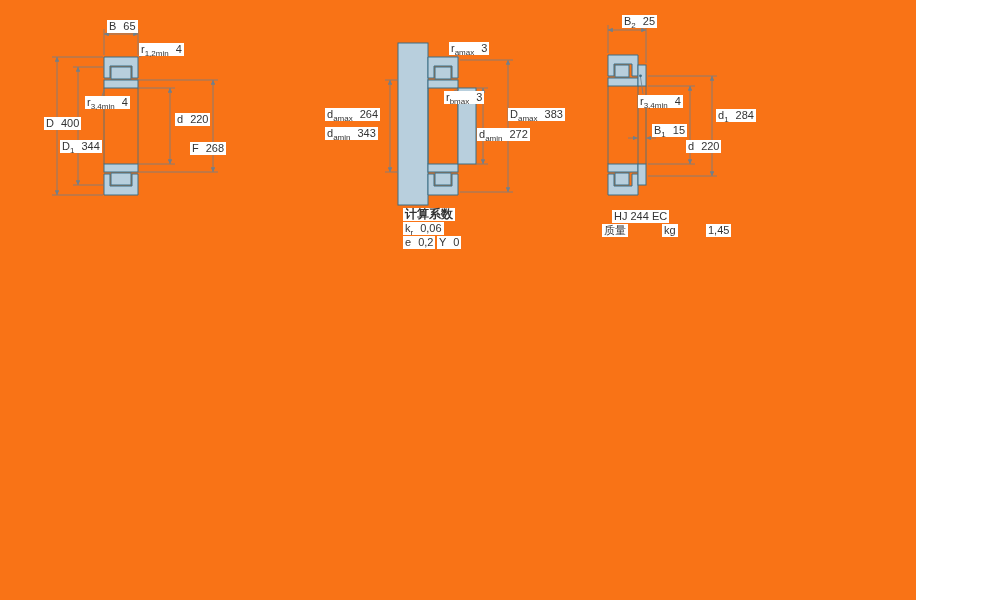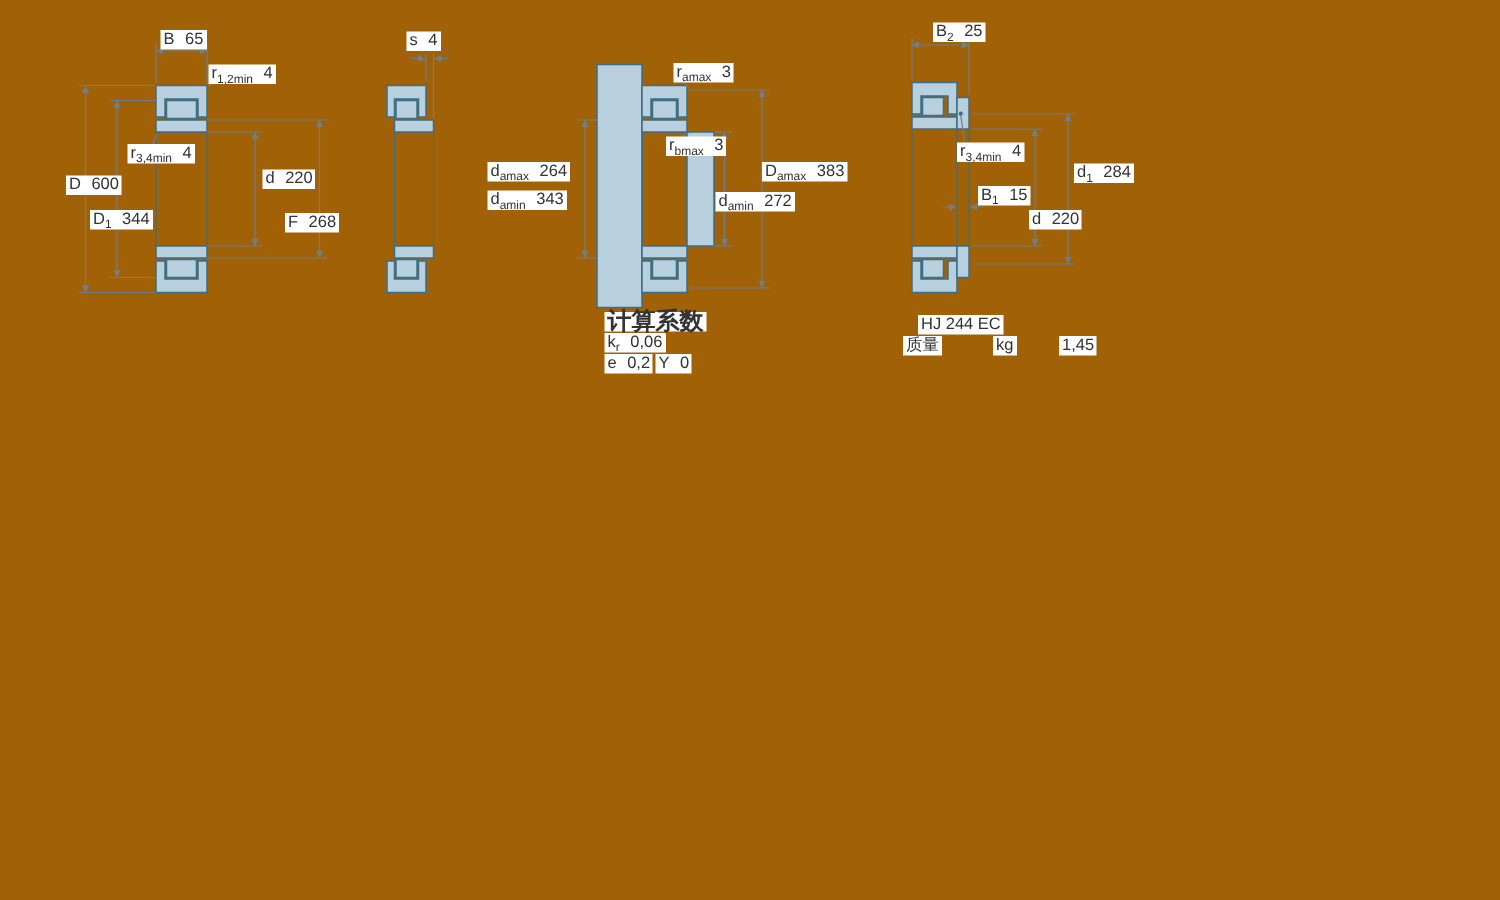--- a/index.html
+++ b/index.html
@@ -1,24 +1,24 @@
 <!DOCTYPE html>
 <html><head>
 <meta charset="utf-8">
 <style>
   html,body{margin:0;padding:0;background:#fff;}
-  .page{position:relative;width:1000px;height:600px;background:#a16207;overflow:hidden;
+  .page{position:relative;width:916px;height:600px;background:#f97316;overflow:hidden;
         font-family:"Liberation Sans",sans-serif;}
   .fig{position:absolute;}
   .fig svg{position:absolute;left:0;top:0;}
   .dim-label{position:absolute;white-space:nowrap;font-size:11px;line-height:13px;color:#333333;
              background:#ffffff;padding:0 2px;z-index:2;}
   .dim-label sub{font-size:8px;line-height:0;}
   .dim-label .val{margin-left:7px;}
-  .bold{font-weight:bold;font-size:16px;}
+  .bold{font-weight:bold;font-size:12px;}
   svg .part{fill:#b8cfdd;stroke:#3d6e85;stroke-width:1;}
   svg .thin{stroke:#3d6e85;stroke-width:0.8;}
   svg .dim{stroke:#6f7f8c;stroke-width:0.8;fill:none;}
   svg .arr2{marker-start:url(#arr);marker-end:url(#arr);}
   svg .arrE{marker-end:url(#arr);}
 </style>
 </head>
 <body>
 
 <div class="page">
@@ -64,44 +64,26 @@
       <line class="dim" x1="98" y1="154" x2="135" y2="154"></line>
       <line class="dim arr2" x1="130" y1="78" x2="130" y2="154"></line>
 
       <line class="dim" x1="98" y1="70" x2="178" y2="70"></line>
       <line class="dim" x1="98" y1="162" x2="178" y2="162"></line>
       <line class="dim arr2" x1="173" y1="70" x2="173" y2="162"></line>
     </svg>
     <div class="dim-label" style="left:67px;top:10px"><span>B</span><sub></sub><span class="val">65</span></div>
     <div class="dim-label" style="left:99px;top:33px"><span>r</span><sub>1,2min</sub><span class="val">4</span></div>
     <div class="dim-label" style="left:45px;top:86px"><span>r</span><sub>3,4min</sub><span class="val">4</span></div>
-    <div class="dim-label" style="left:4px;top:107px"><span>D</span><sub></sub><span class="val">600</span></div>
+    <div class="dim-label" style="left:4px;top:107px"><span>D</span><sub></sub><span class="val">400</span></div>
     <div class="dim-label" style="left:20px;top:130px"><span>D</span><sub>1</sub><span class="val">344</span></div>
     <div class="dim-label" style="left:135px;top:103px"><span>d</span><sub></sub><span class="val">220</span></div>
     <div class="dim-label" style="left:150px;top:132px"><span>F</span><sub></sub><span class="val">268</span></div>
   </div>
 
-  <div class="fig" style="left:245px;top:10px;width:80px;height:210px">
-    <svg width="80" height="210" viewBox="0 0 80 210">
-      <path class="part" d="M13,47 H39 V68 H34 V56 H18 V68 H13 Z"></path>
-      <rect class="part" x="19" y="57" width="14" height="12"></rect>
-      <rect class="part" x="18" y="70" width="26" height="8"></rect>
-      <path class="part" d="M13,185 H39 V164 H34 V176 H18 V164 H13 Z"></path>
-      <rect class="part" x="19" y="163" width="14" height="12"></rect>
-      <rect class="part" x="18" y="154" width="26" height="8"></rect>
-      <line class="thin" x1="18" y1="78" x2="18" y2="154"></line>
-      <line class="thin" x1="44" y1="78" x2="44" y2="154"></line>
-
-      <line class="dim" x1="39" y1="44" x2="39" y2="26"></line>
-      <line class="dim" x1="44" y1="69" x2="44" y2="26"></line>
-      <line class="dim arrE" x1="29" y1="29" x2="38.5" y2="29"></line>
-      <line class="dim arrE" x1="54" y1="29" x2="44.5" y2="29"></line>
-    </svg>
-    <div class="dim-label" style="left:26px;top:11px"><span>s</span><sub></sub><span class="val">4</span></div>
-  </div>
 
   <div class="fig" style="left:320px;top:10px;width:290px;height:240px">
     <svg width="290" height="240" viewBox="0 0 290 240">
       <rect class="part" x="78" y="33" width="30" height="162"></rect>
       <path class="part" d="M108,47 H138 V68 H132 V56 H114 V68 H108 Z"></path>
       <rect class="part" x="115" y="57" width="16" height="12"></rect>
       <rect class="part" x="108" y="70" width="30" height="8"></rect>
       <path class="part" d="M108,185 H138 V164 H132 V176 H114 V164 H108 Z"></path>
       <rect class="part" x="115" y="163" width="16" height="12"></rect>
       <rect class="part" x="108" y="154" width="30" height="8"></rect>

